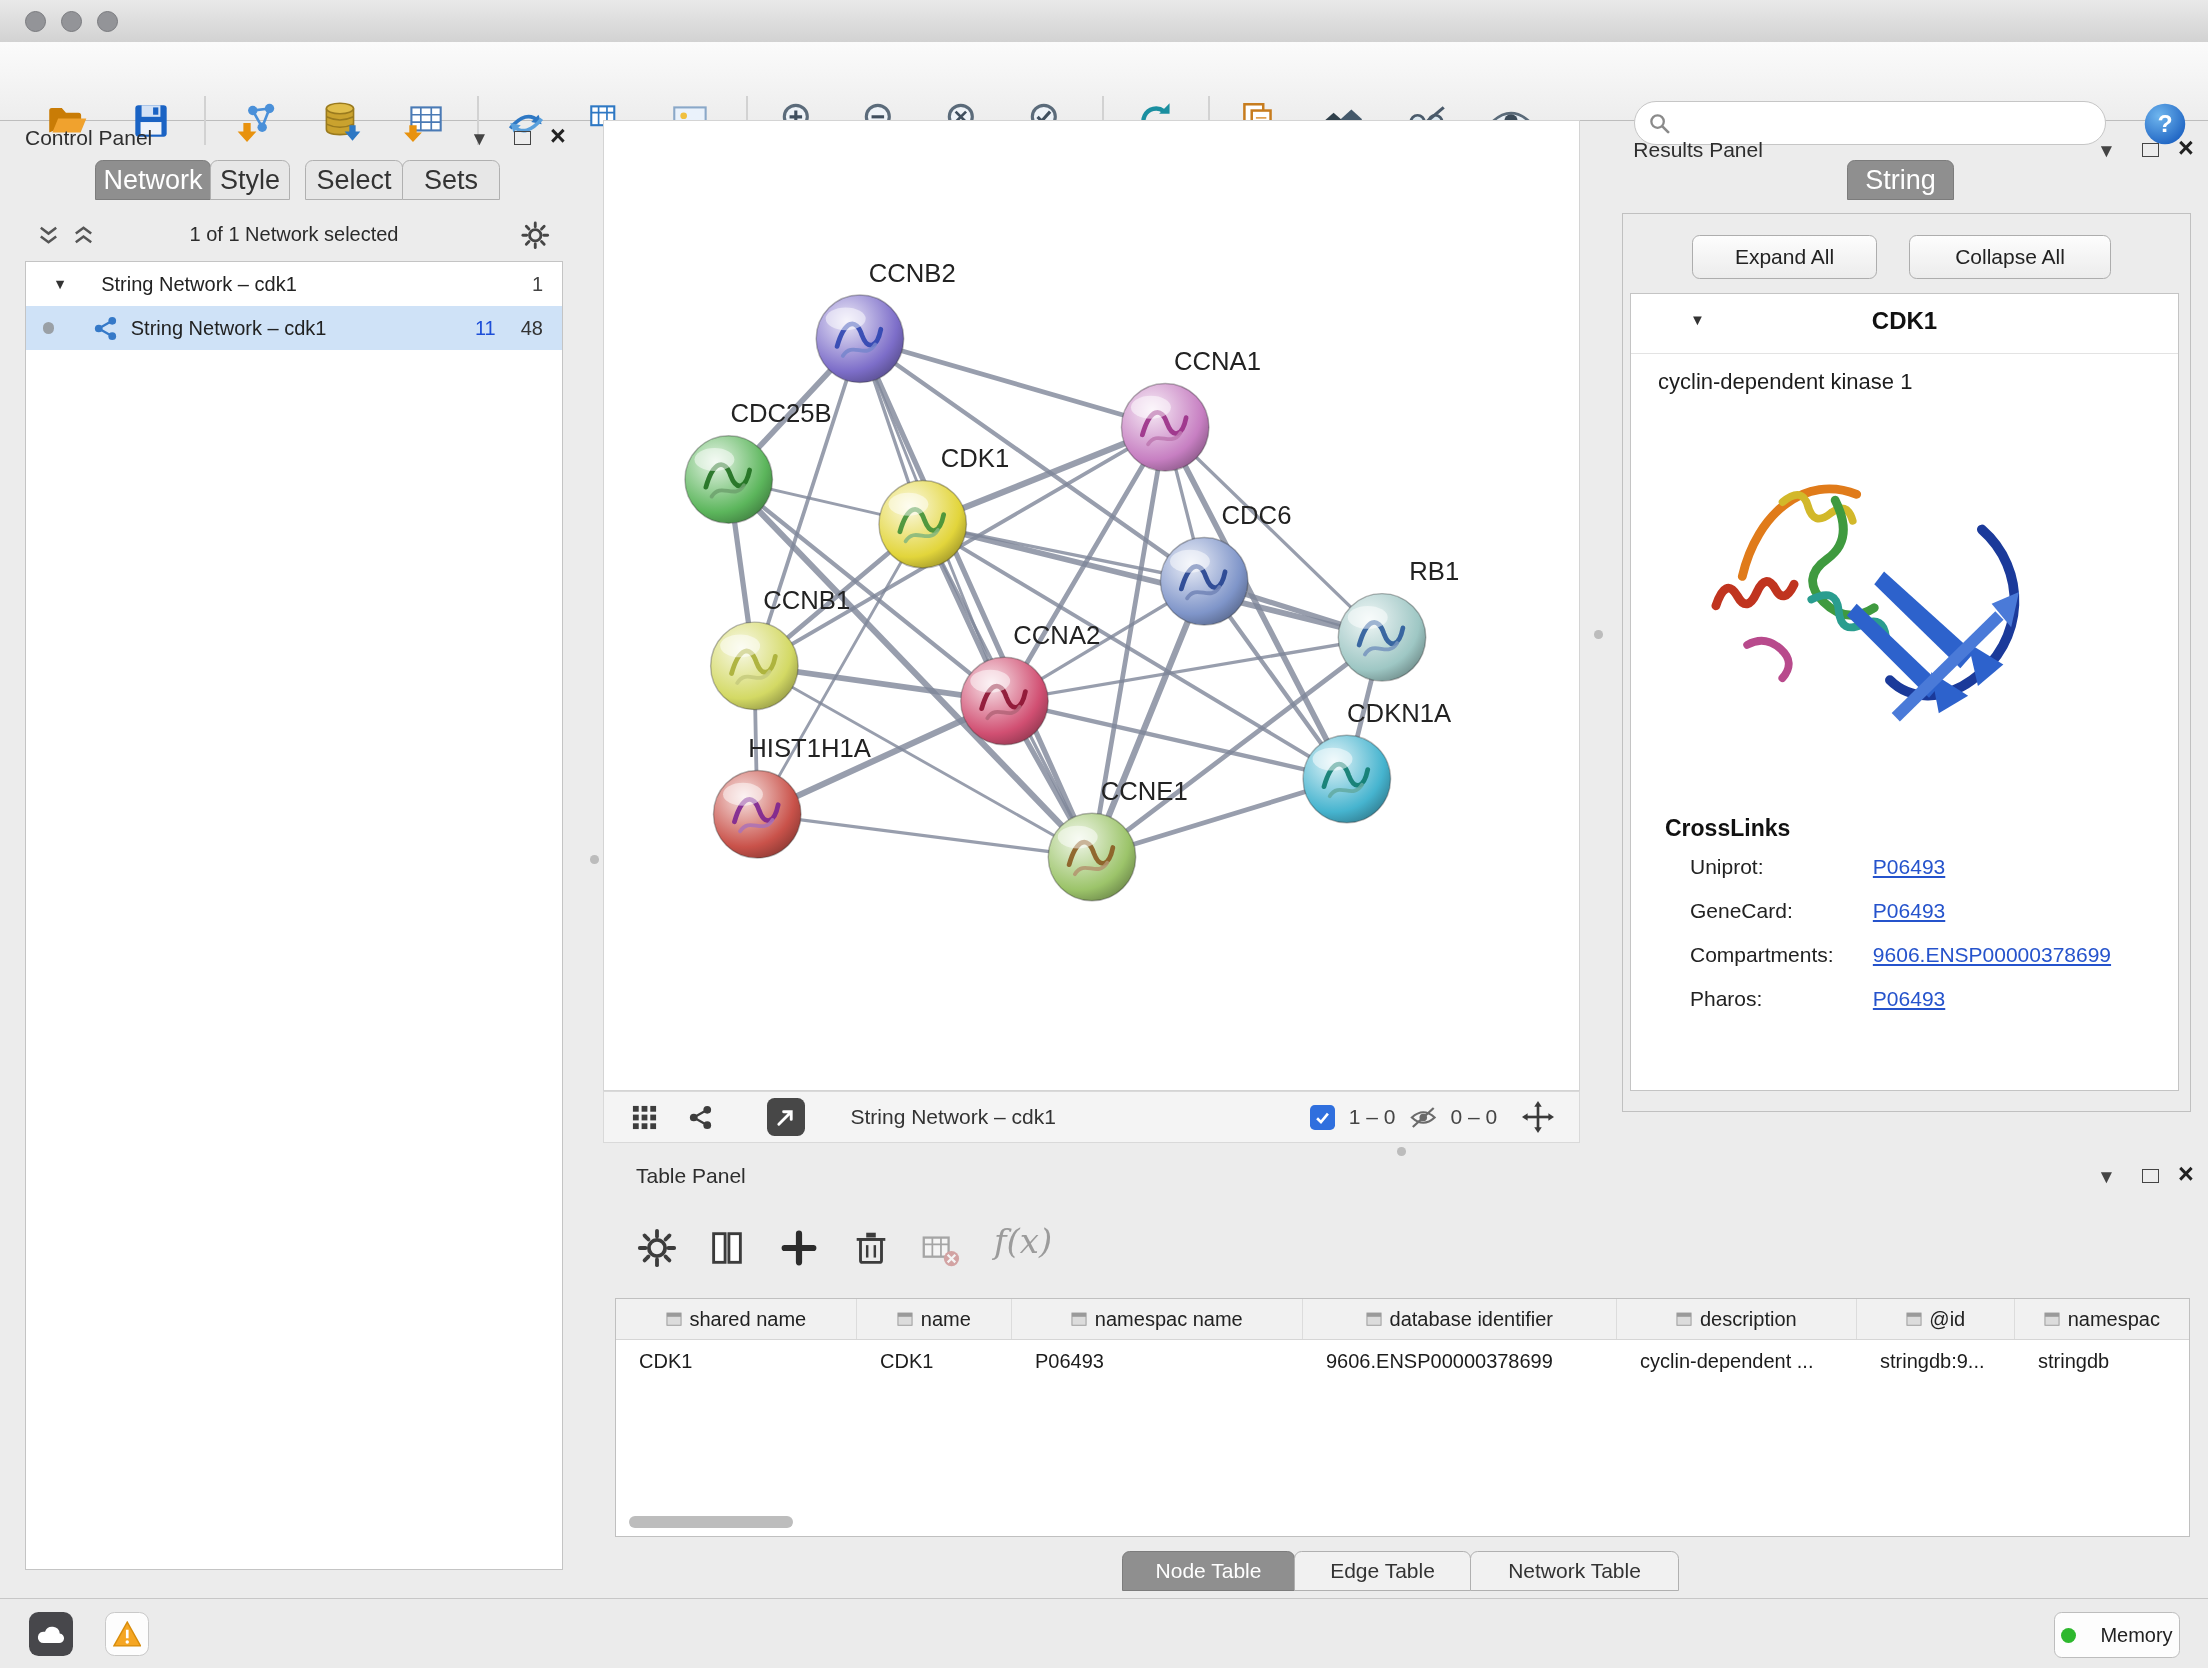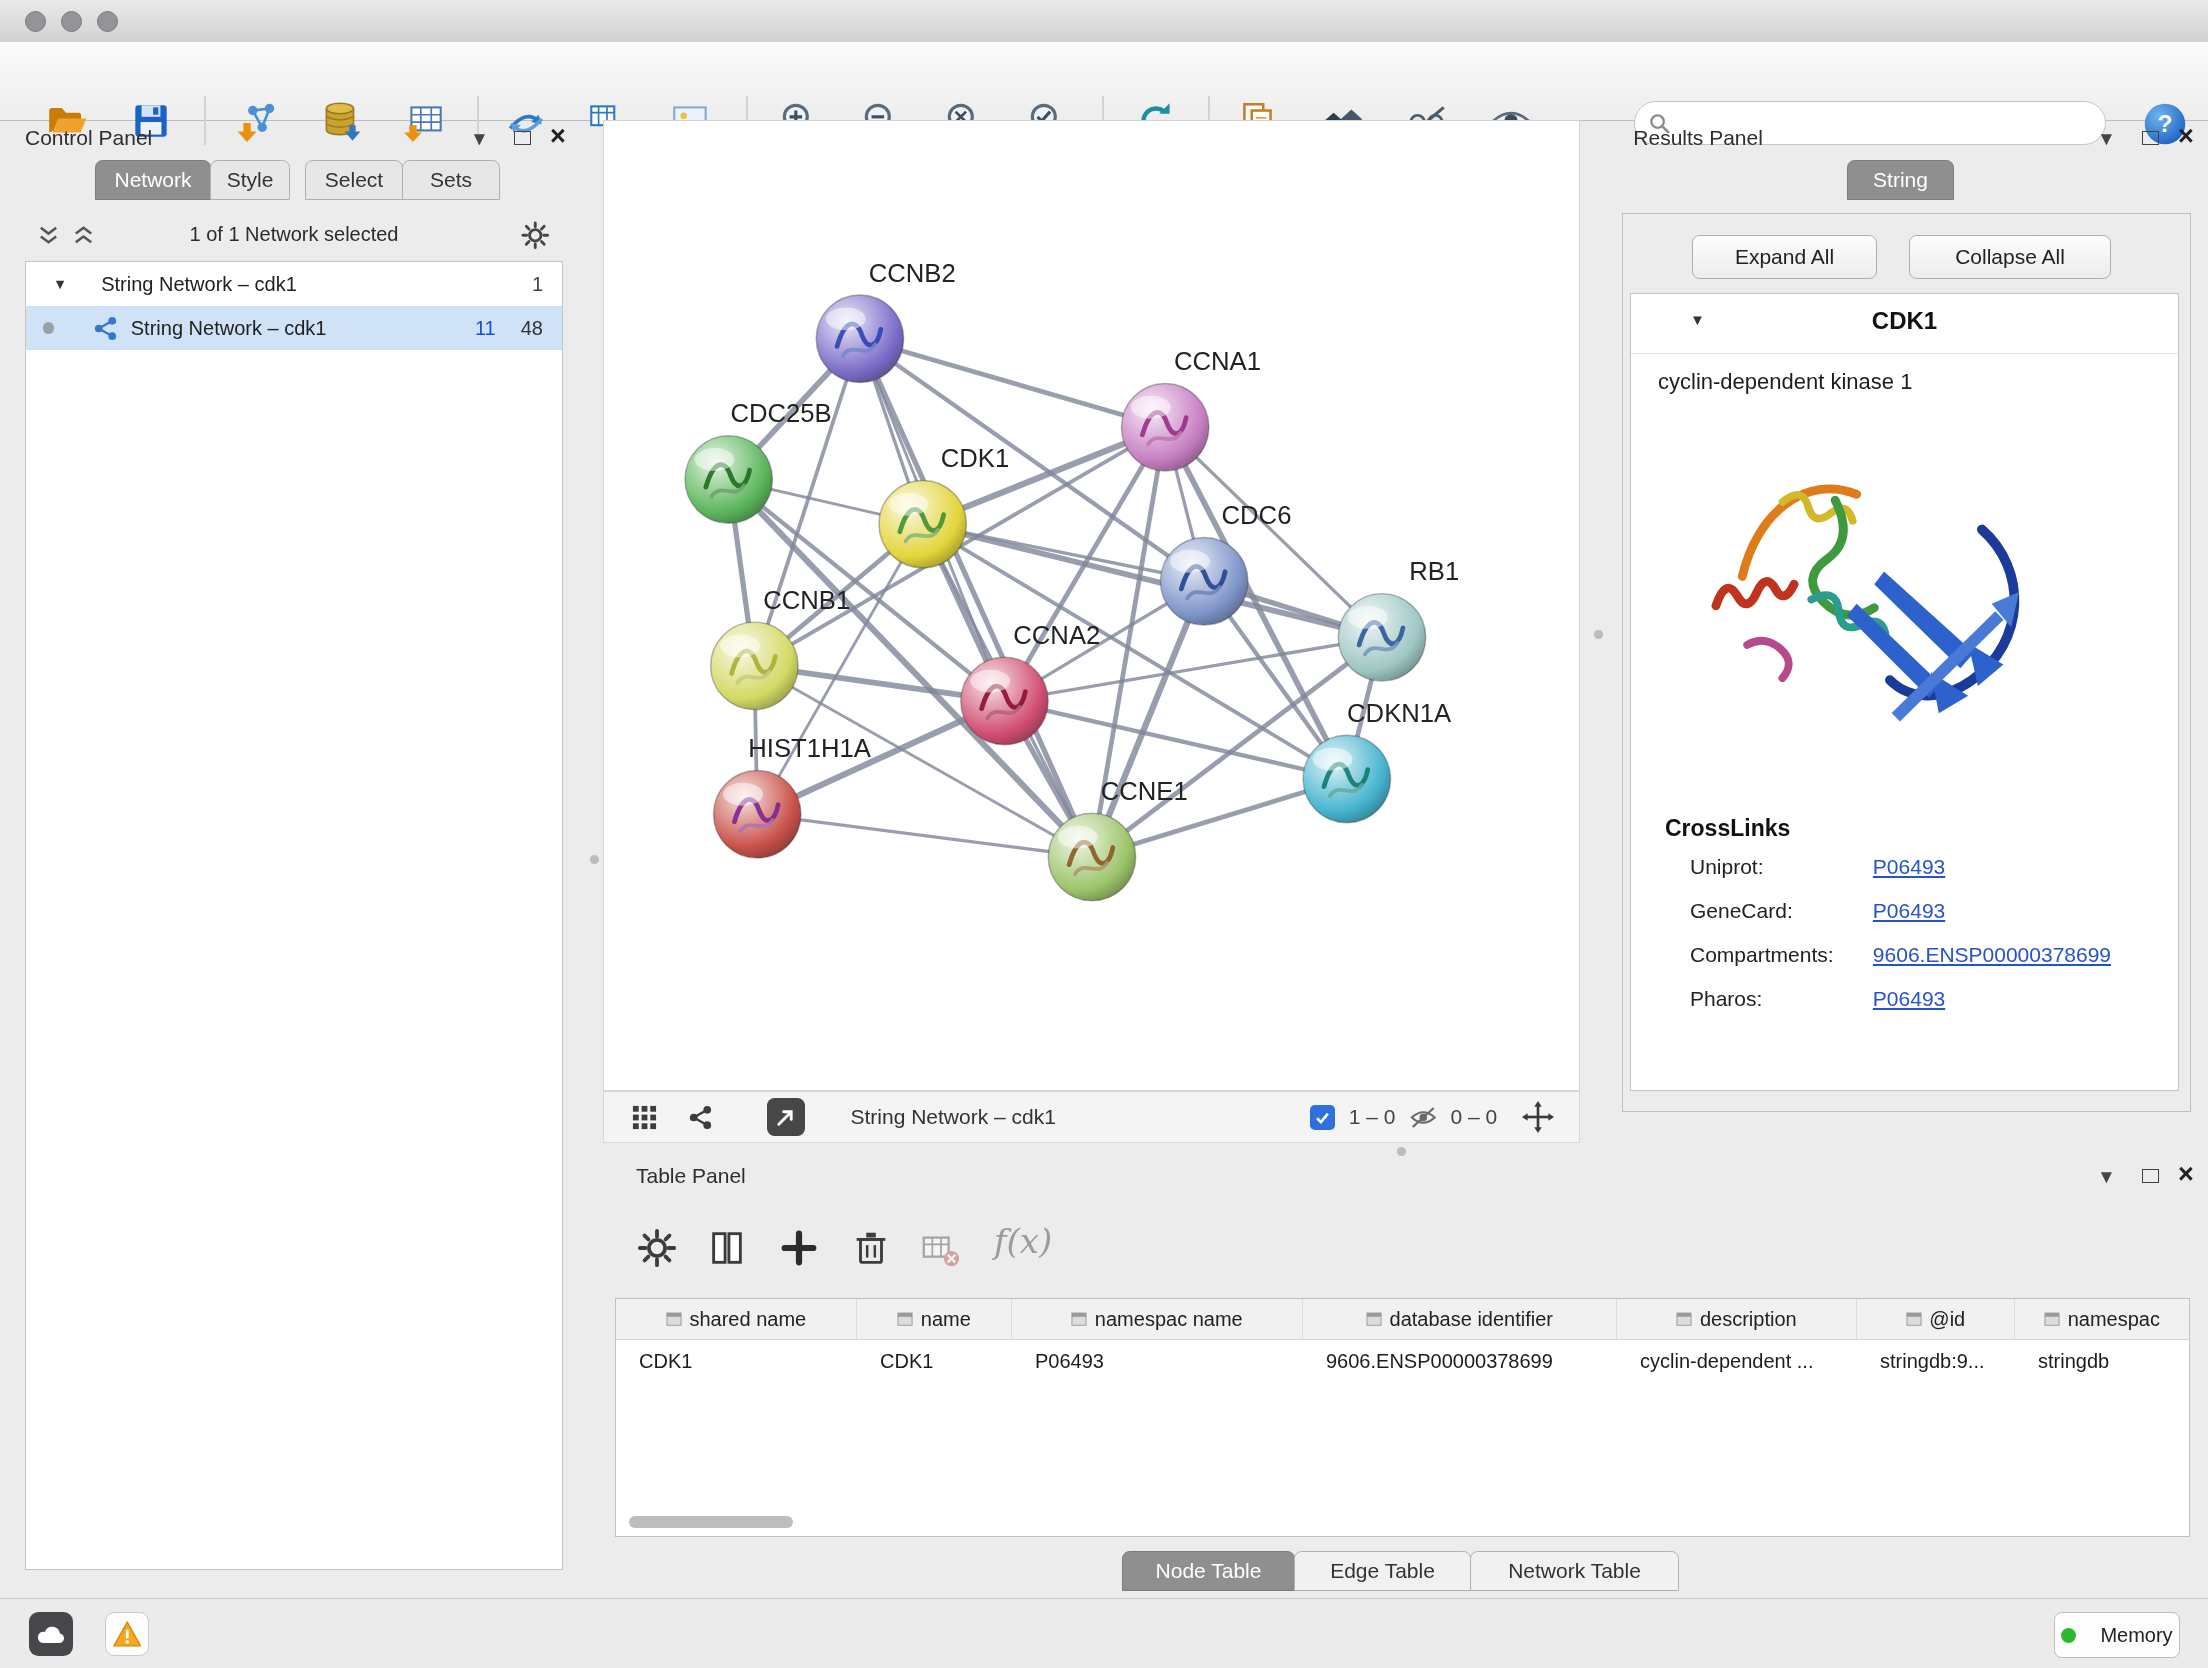--- a/index.html
+++ b/index.html
@@ -26,21 +26,21 @@
 
   
   .phdr{position:absolute;height:38px;font-size:21px;color:#2e2e2e;}
   .phdr .ttl{position:absolute;top:5.7px;}
   .hicon{position:absolute;top:7.6px;color:#444;font-size:19px;cursor:pointer;}
   .hsq{position:absolute;top:10.5px;width:15px;height:12.4px;border:1.9px solid #444;cursor:pointer;}
   .hx{position:absolute;top:1px;font-size:27px;font-weight:bold;color:#222;cursor:pointer;}
 
   
   .tab{position:absolute;top:160px;height:40px;box-sizing:border-box;border:1px solid #b0b0b0;
-    border-radius:7.6px 7.6px 0 0;background:#e7e7e7;color:#333;font-size:21px;text-align:center;
+    border-radius:7.6px 7.6px 0 0;background:#e7e7e7;color:#333;font-size:27px;text-align:center;
     line-height:38px;cursor:pointer;}
   .tab.sel{background:#8f8f8f;border-color:#7c7c7c;color:#fff;}
 
   .btab{position:absolute;top:1551px;height:40px;box-sizing:border-box;border:1px solid #b0b0b0;
     border-radius:7.6px 7.6px 0 0;background:#f1f1f1;color:#333;font-size:21px;text-align:center;
     line-height:38px;cursor:pointer;}
   .btab.sel{background:#8f8f8f;border-color:#7c7c7c;color:#fff;}
 
   
   .treebox{position:absolute;left:25px;top:261px;width:538px;height:1309px;background:#fff;
@@ -560,21 +560,21 @@
         <g fill="#3a3a3a">
           <path d="M17 0 l4 6 h-8 z"></path>
             <path d="M17 34 l4-6 h-8 z"></path>
           <path d="M0 17 l6-4 v8 z"></path>
             <path d="M34 17 l-6-4 v8 z"></path>
         </g>
       </svg>
     </div>
   </div>
 
-  <div class="phdr" style="left:1619px;top:120px;width:590px">
+  <div class="phdr" style="left:1619px;top:132px;width:590px">
     <span class="ttl" style="left:14.3px">Results Panel</span>
     <span class="hicon" style="left:478px">▼</span>
     <span class="hsq" style="left:523px"></span>
     <span class="hx" style="left:559px">×</span>
   </div>
 
   <div class="tab sel" style="left:1847px;width:107px">String</div>
 
   <div class="rbox"></div>
 

